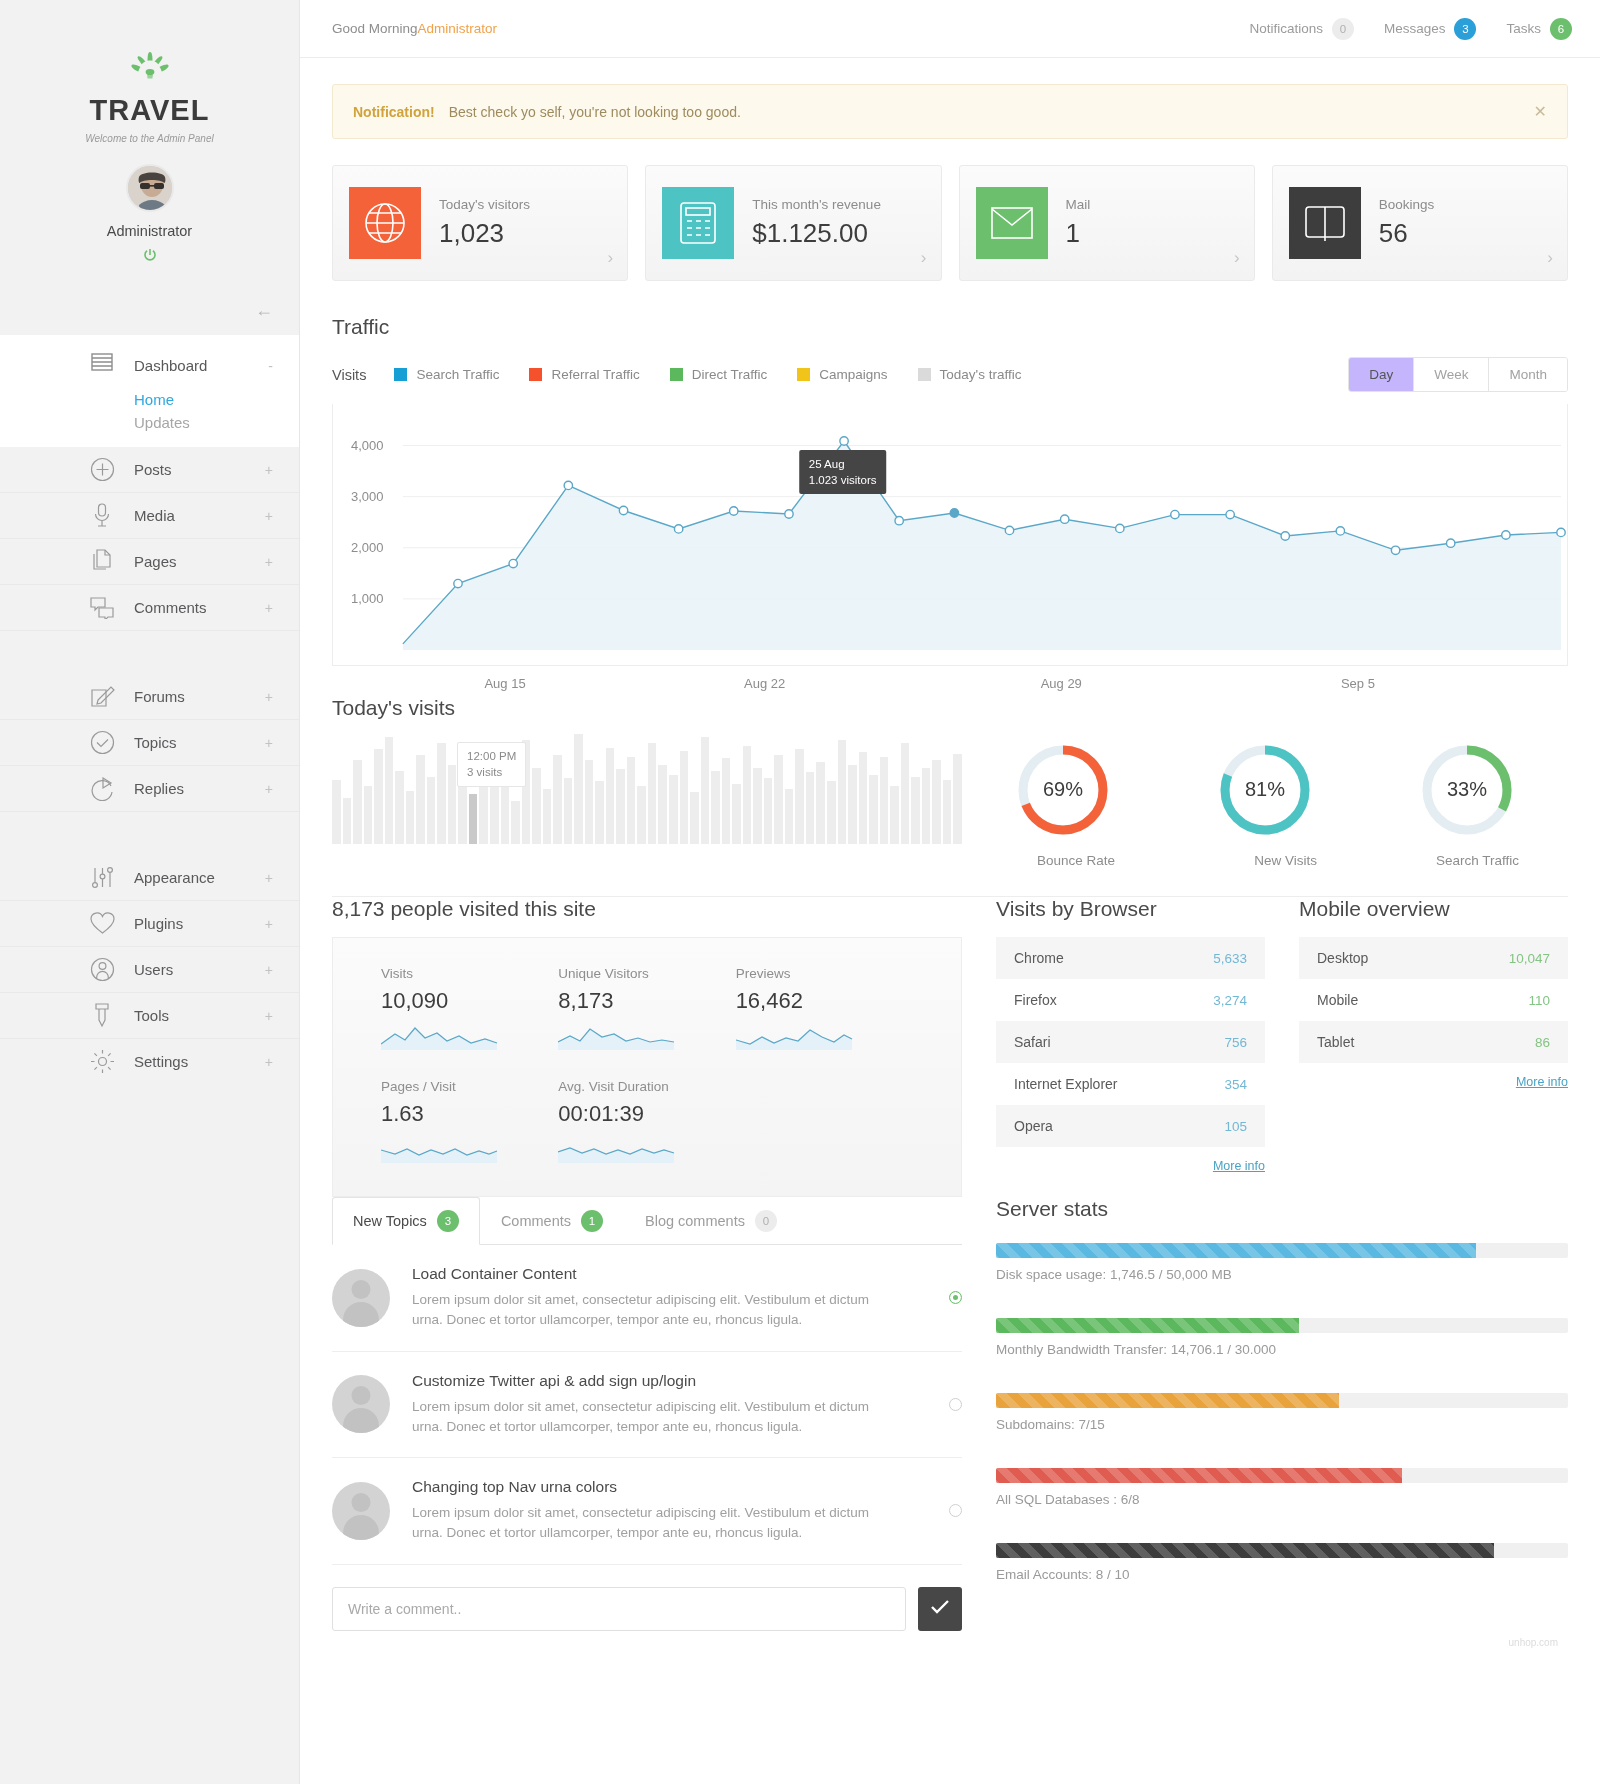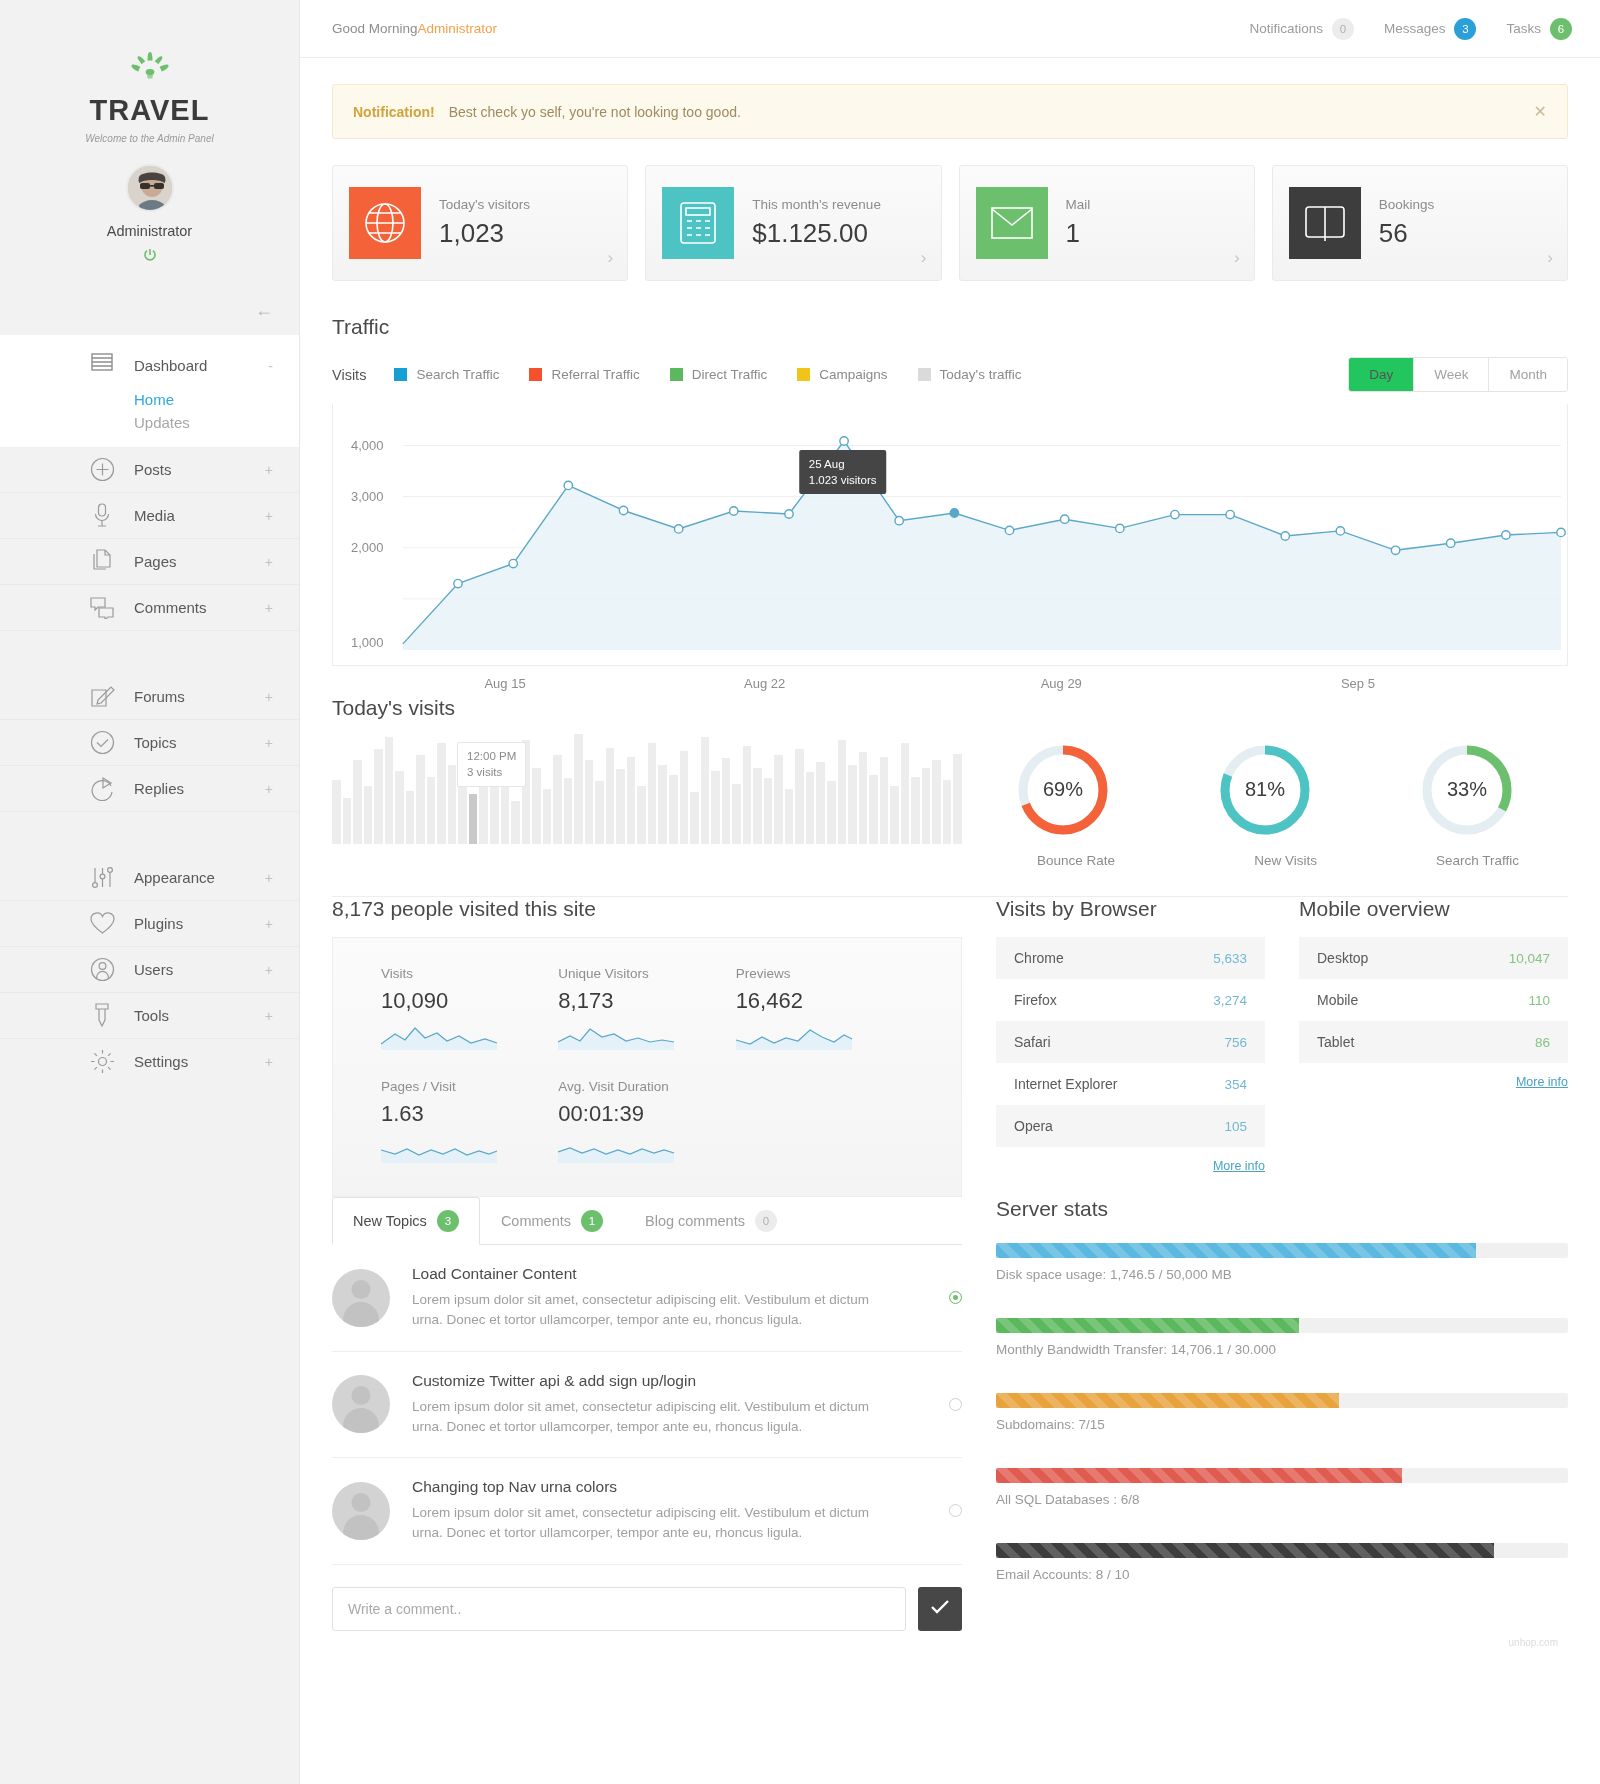--- a/index.html
+++ b/index.html
@@ -132,21 +132,21 @@
   .seg-group {
     margin-left: auto; display: flex;
     border: 1px solid #e4e4e4; border-radius: 3px; overflow: hidden;
     background: #fff;
   }
   .seg {
     padding: 9px 20px; font-size: 13.5px; color: #a2a2a2;
     cursor: pointer; border-left: 1px solid #e4e4e4; background: #fff;
   }
   .seg:first-child { border-left: none; }
-  .seg.on { background: #22c55e; color: #555; }
+  .seg.on { background: #c4b5fd; color: #555; }
 
   .chart-box {
     margin-top: 12px; border: 1px solid #ededed; border-top: none;
     background: #fff; position: relative; height: 262px;
   }
   .xlabels {
     display: flex; margin-top: 10px; font-size: 13px; color: #8d8d8d;
     position: relative; height: 20px;
   }
   .xlab { position: absolute; transform: translateX(-50%); }
@@ -610,21 +610,21 @@
             <circle cx="843.3" cy="110.6" r="4.2" fill="#fff" stroke="#5aa7c8" stroke-width="1.4"></circle>
             <circle cx="898.6" cy="110.6" r="4.2" fill="#fff" stroke="#5aa7c8" stroke-width="1.4"></circle>
             <circle cx="953.8" cy="132.0" r="4.2" fill="#fff" stroke="#5aa7c8" stroke-width="1.4"></circle>
             <circle cx="1009.0" cy="126.9" r="4.2" fill="#fff" stroke="#5aa7c8" stroke-width="1.4"></circle>
             <circle cx="1064.3" cy="146.3" r="4.2" fill="#fff" stroke="#5aa7c8" stroke-width="1.4"></circle>
             <circle cx="1119.5" cy="139.2" r="4.2" fill="#fff" stroke="#5aa7c8" stroke-width="1.4"></circle>
             <circle cx="1174.8" cy="131.0" r="4.2" fill="#fff" stroke="#5aa7c8" stroke-width="1.4"></circle>
             <circle cx="1230.0" cy="128.4" r="4.2" fill="#fff" stroke="#5aa7c8" stroke-width="1.4"></circle>
           </svg>
         <div id="chartLabels">
-            <div style="position: absolute; left: 18px; font-size: 13px; color: rgb(141, 141, 141); transform: translateY(-50%); top: 74.3851%; margin-top: 44px;">1,000</div>
+            <div style="position: absolute; left: 18px; font-size: 13px; color: rgb(141, 141, 141); transform: translateY(-50%); top: 74.3851%;">1,000</div>
             <div style="position: absolute; left: 18px; font-size: 13px; color: rgb(141, 141, 141); transform: translateY(-50%); top: 54.877%;">2,000</div>
             <div style="position: absolute; left: 18px; font-size: 13px; color: rgb(141, 141, 141); transform: translateY(-50%); top: 35.369%;">3,000</div>
             <div style="position: absolute; left: 18px; font-size: 13px; color: rgb(141, 141, 141); transform: translateY(-50%); top: 15.8609%;">4,000</div>
           </div>
         <div id="chartTip" style="position: absolute; background: rgb(69, 69, 69); color: rgb(255, 255, 255); font-size: 11.5px; line-height: 1.4; padding: 6px 10px; border-radius: 2px; white-space: nowrap; left: 44.8544%; top: 17.6115%; transform: translate(-100%, 0px);">
           <div>25 Aug</div>
           <div>1.023 visitors</div>
         </div>
       </div>
       <div class="xlabels" id="xlabels">

